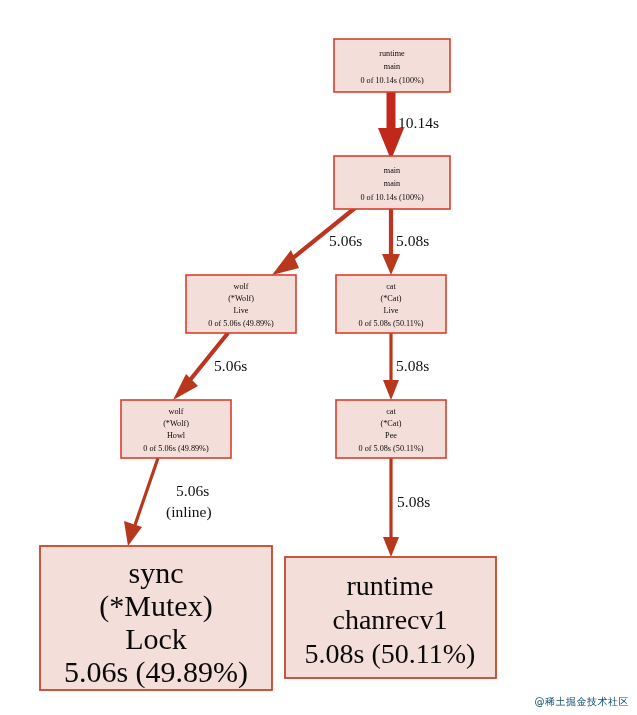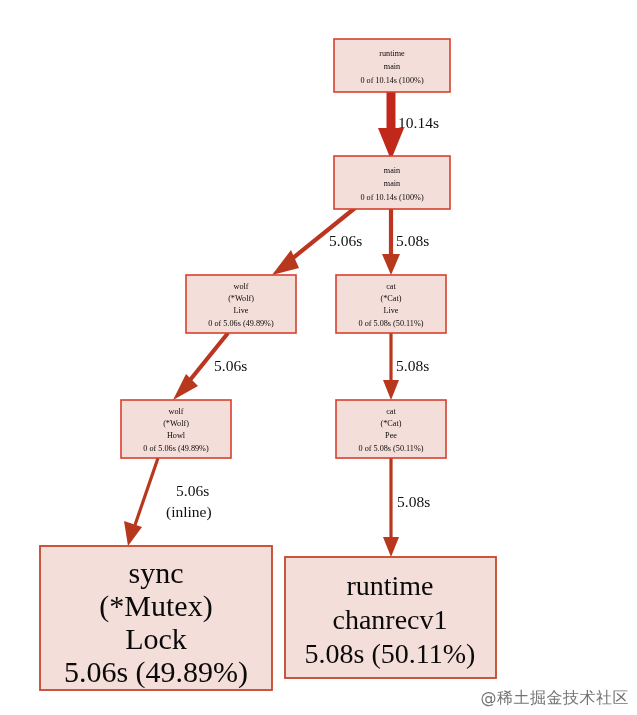--- a/index.html
+++ b/index.html
@@ -73,22 +73,22 @@
     font-family: "Liberation Serif", "DejaVu Serif", serif;
     fill: #111111;
     font-size: 15.5px;
     text-anchor: start;
   }
   .watermark {
     position: absolute;
     right: 8px;
     bottom: 6px;
     font-family: "DejaVu Sans", "Liberation Sans", sans-serif;
-    font-size: 16px;
-    color: #737373;
+    font-size: 10px;
+    color: #0c4a6e;
     letter-spacing: 0.5px;
     user-select: none;
   }
 </style>
 </head>
 <body>
 
 <div id="graph-root">
 <svg width="637" height="715" viewBox="0 0 637 715" xmlns="http://www.w3.org/2000/svg">
 

